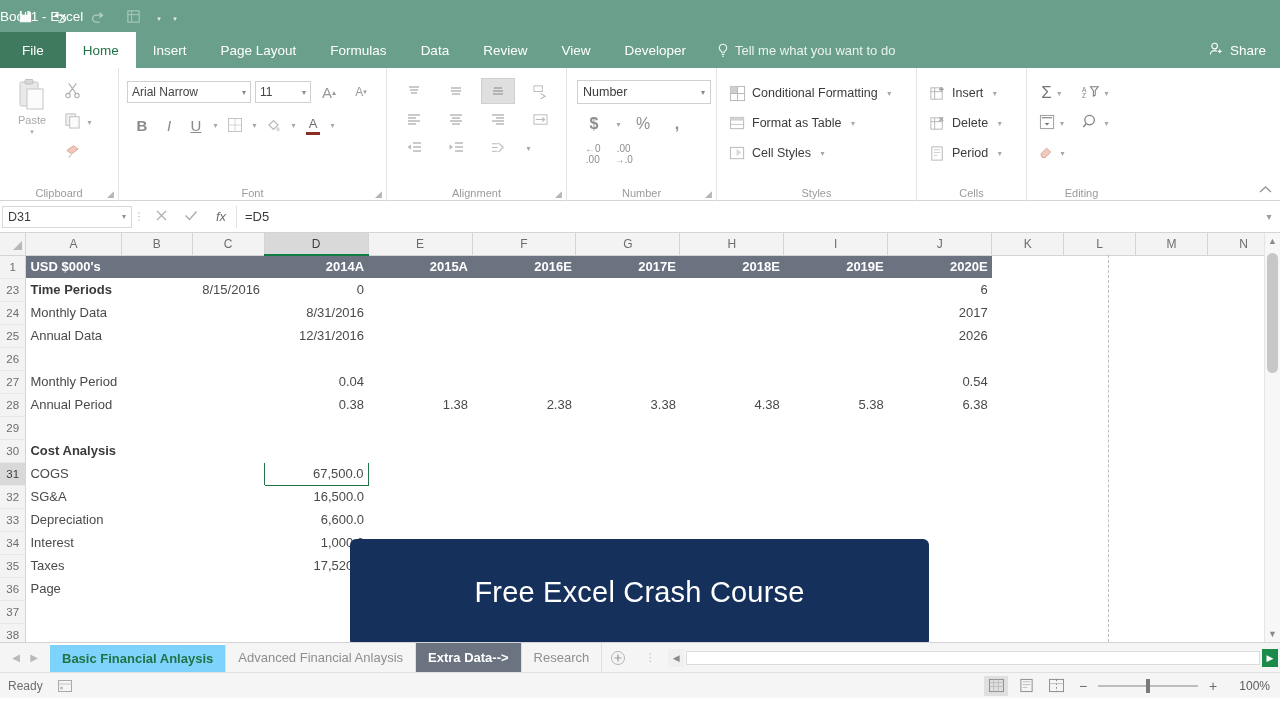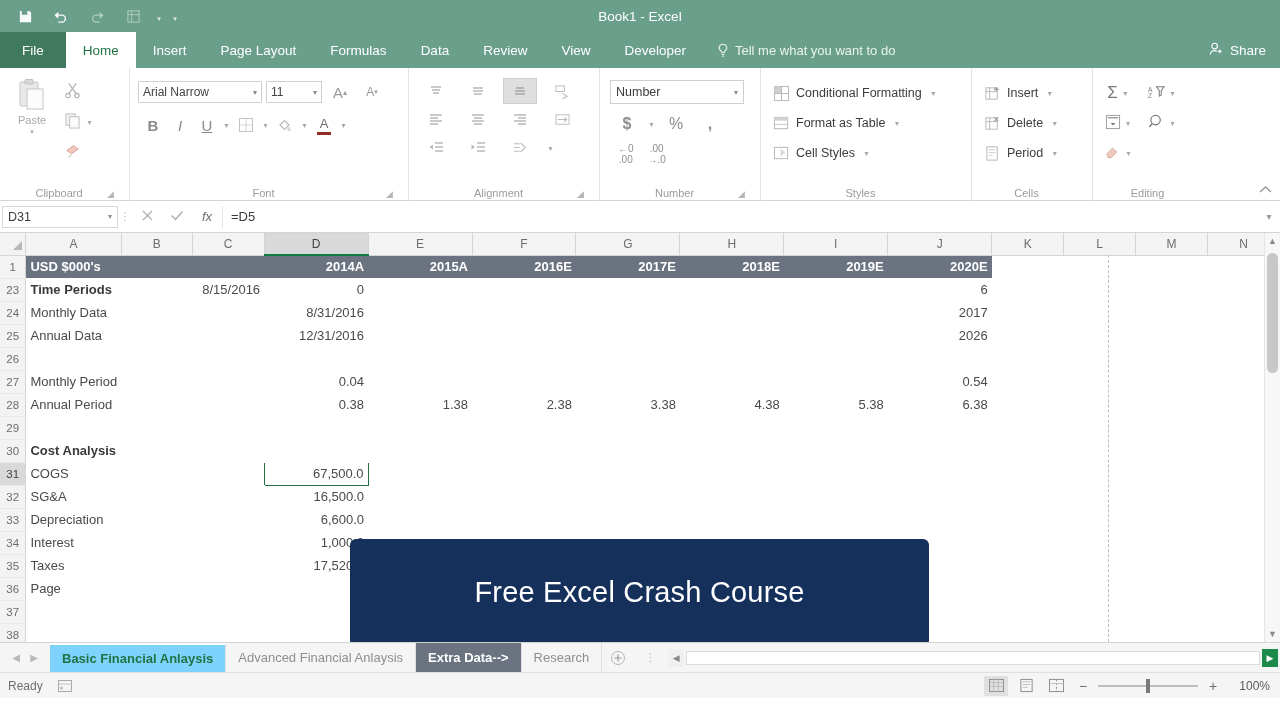--- a/index.html
+++ b/index.html
@@ -18,21 +18,21 @@
     color: #fff;
   }
   .qat { display: flex; align-items: center; gap: 2px; padding-left: 8px; }
   .qat-btn {
     width: 34px; height: 28px; display: flex; align-items: center; justify-content: center;
     color: #ffffff; font-size: 15px; opacity: .95;
   }
   .qat-btn.dim { opacity: .45; }
   .qat-caret { font-size: 7px; width: 14px; display:flex; align-items:flex-end; justify-content:center; height:28px; padding-bottom:7px; opacity:.8;}
   .apptitle {
-    position: absolute; left: 0; right: 0; text-align: center;
+    position: absolute; left: 0; right: 0; 
     font-size: 13.5px; color: #ffffff; pointer-events: none;
   }
   .title-right { margin-left: auto; display: flex; align-items: center; height: 32px; }
   .signin { font-size: 13px; color: #fff; padding: 0 14px; }
   .ribbon-display { width: 36px; text-align: center; font-size: 14px; color: #fff; opacity: .95; }
   .wbtn {
     width: 46px; height: 32px; display: flex; align-items: center; justify-content: center;
     color: #fff; font-size: 14px;
   }
 
@@ -57,21 +57,21 @@
     padding: 0 14px; font-size: 13.5px; color: #fff; height: 36px;
   }
 
   
   .ribbon {
     height: 133px; background: #ffffff; position: relative;
     border-bottom: 1px solid #d4d4d4;
     display: flex; align-items: stretch;
   }
   .rgroup { position: relative; height: 133px; padding: 6px 4px 0 4px; display:flex; flex-direction: column; }
-  .rgroup + .rgroup { border-left: 1px solid #e4e4e4; margin-left: 11px; }
+  .rgroup + .rgroup { border-left: 1px solid #e4e4e4; }
   .glabel {
     position: absolute; bottom: 2px; left: 0; right: 0; text-align: center;
     font-size: 11px; color: #9b9b9b;
   }
   .dlg {
     position: absolute; bottom: 2px; right: 4px; font-size: 9px; color: #b5b5b5;
   }
   .gbody { display: flex; flex: 1; }
 
   
@@ -137,21 +137,21 @@
   .collapse-ribbon {
     position: absolute; right: 8px; bottom: 4px; color:#9a9a9a; font-size: 11px;
   }
 
   
   .fbar {
     height: 32px; background: #fff; display: flex; align-items: center;
     border-bottom: 1px solid #d4d4d4;
   }
   .namebox {
-    width: 116px; height: 22px; margin-left: 2px; border: 1px solid #d8d8d8; background:#fff;
+    width: 130px; height: 22px; margin-left: 2px; border: 1px solid #d8d8d8; background:#fff;
     display:flex; align-items:center; padding: 0 5px; font-size: 12.5px; color: #3b3b3b;
   }
   .nb-caret { margin-left: auto; font-size: 8px; color: #8f8f8f; }
   .fb-sep { width: 14px; text-align: center; color: #b9b9b9; font-size: 11px; }
   .fb-btn { width: 30px; text-align:center; color:#b0b0b0; font-size: 14px; }
   .fb-fx { width: 30px; text-align:center; color:#6f6f6f; font-size: 13px; font-style: italic; }
   .fb-input {
     flex: 1; height: 22px; display:flex; align-items:center; padding-left: 8px;
     font-size: 13px; color: #3b3b3b; border-left: 1px solid #e2e2e2;
   }

